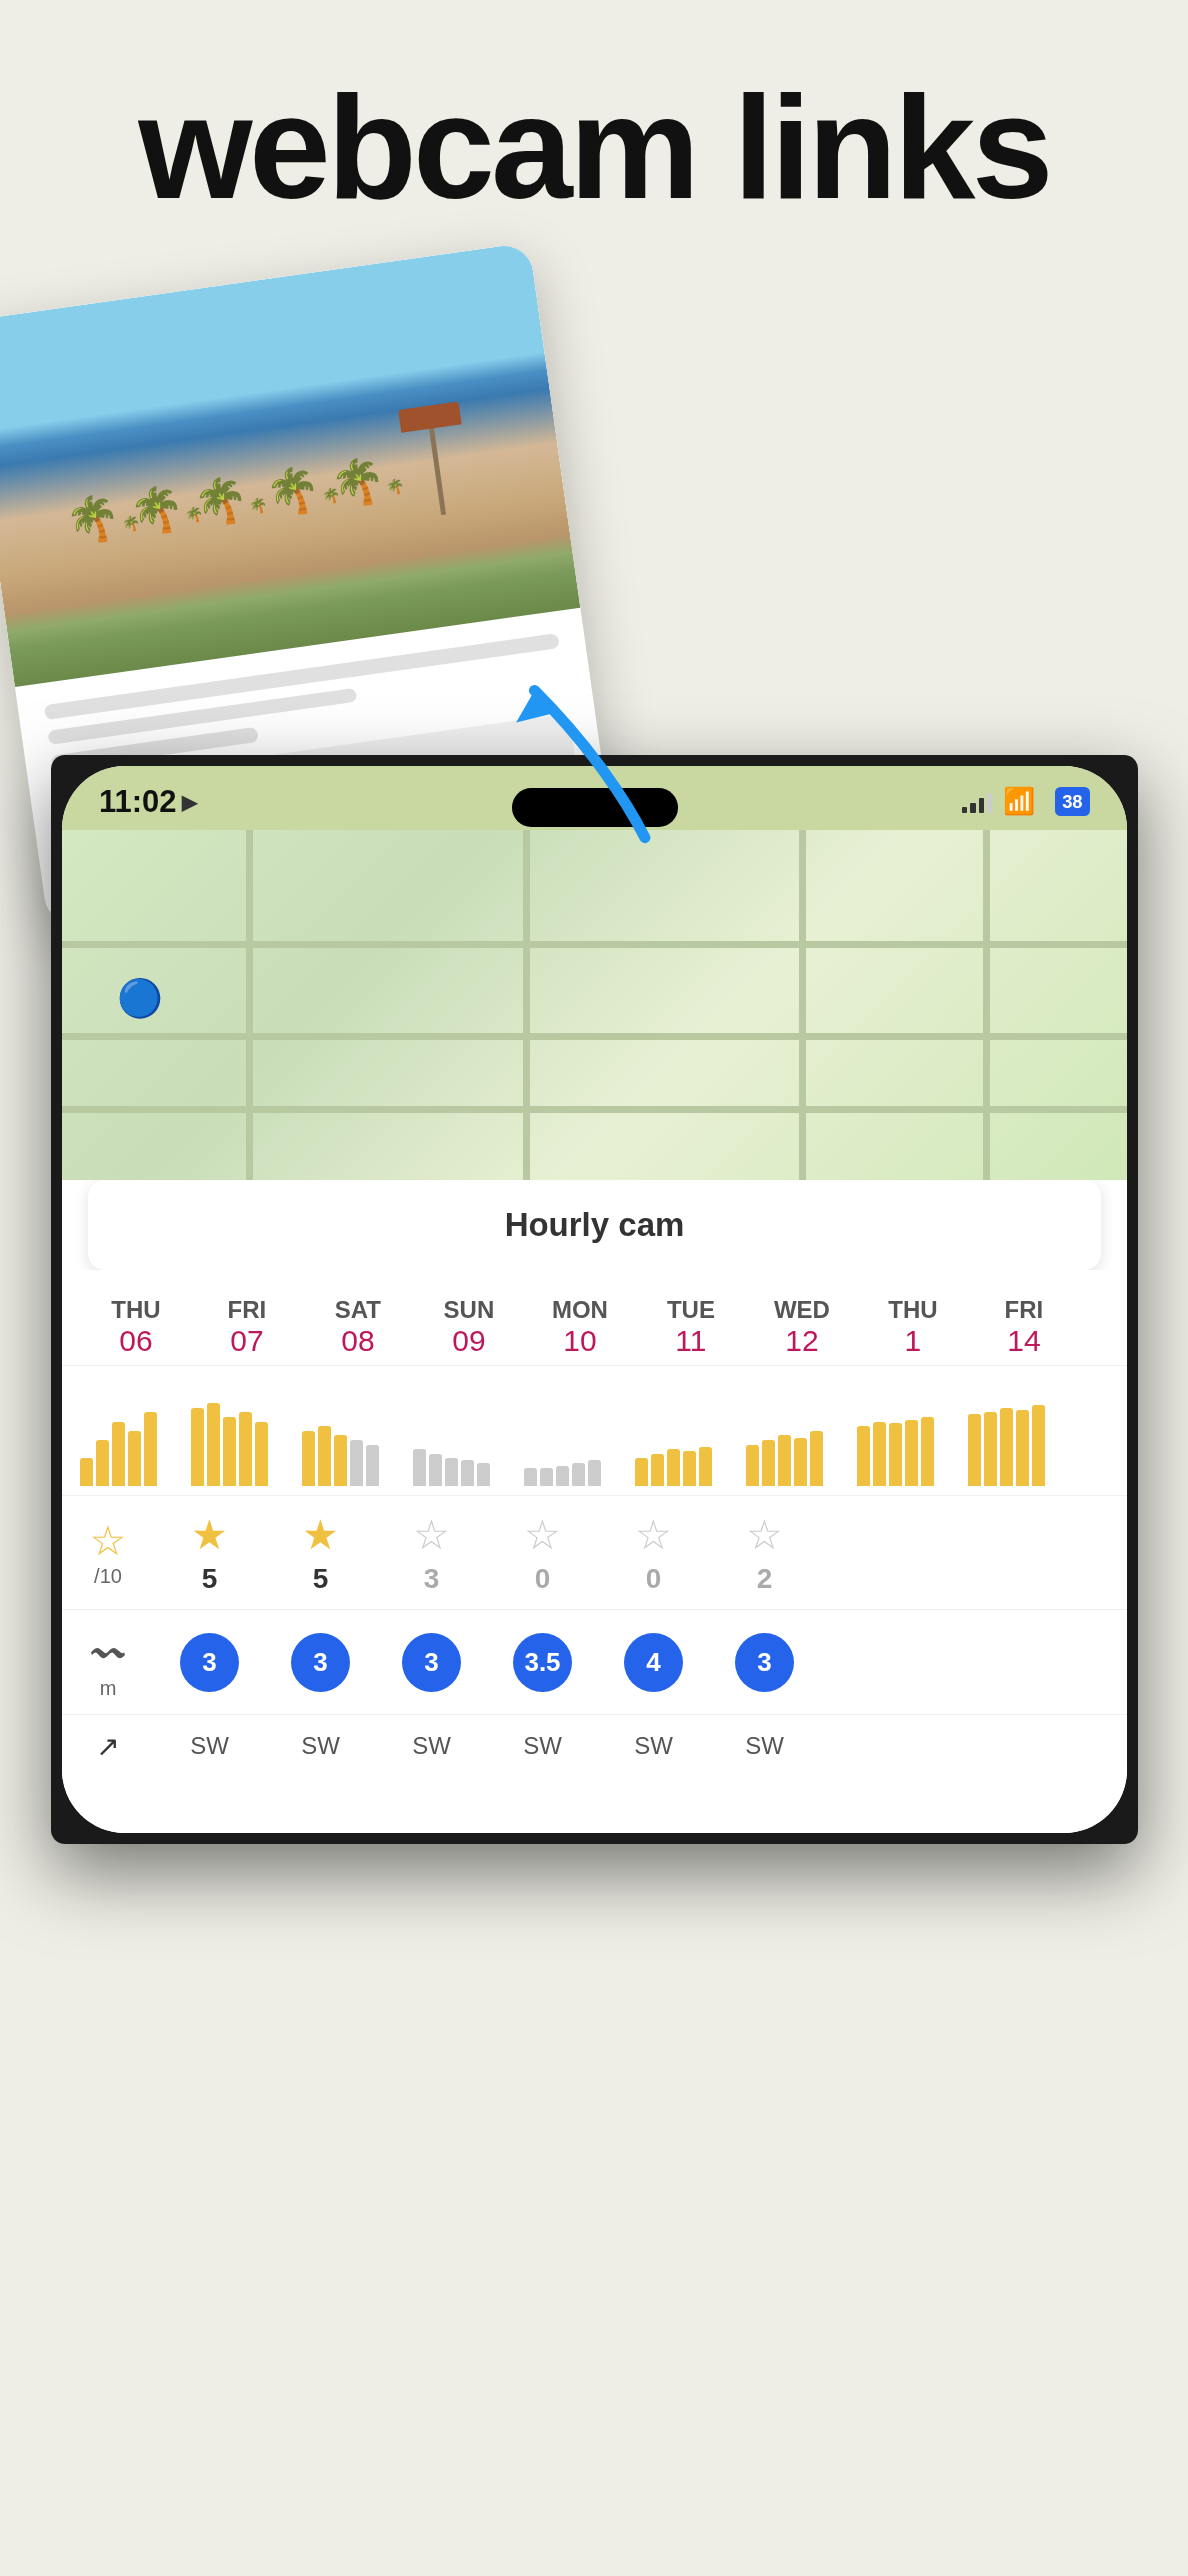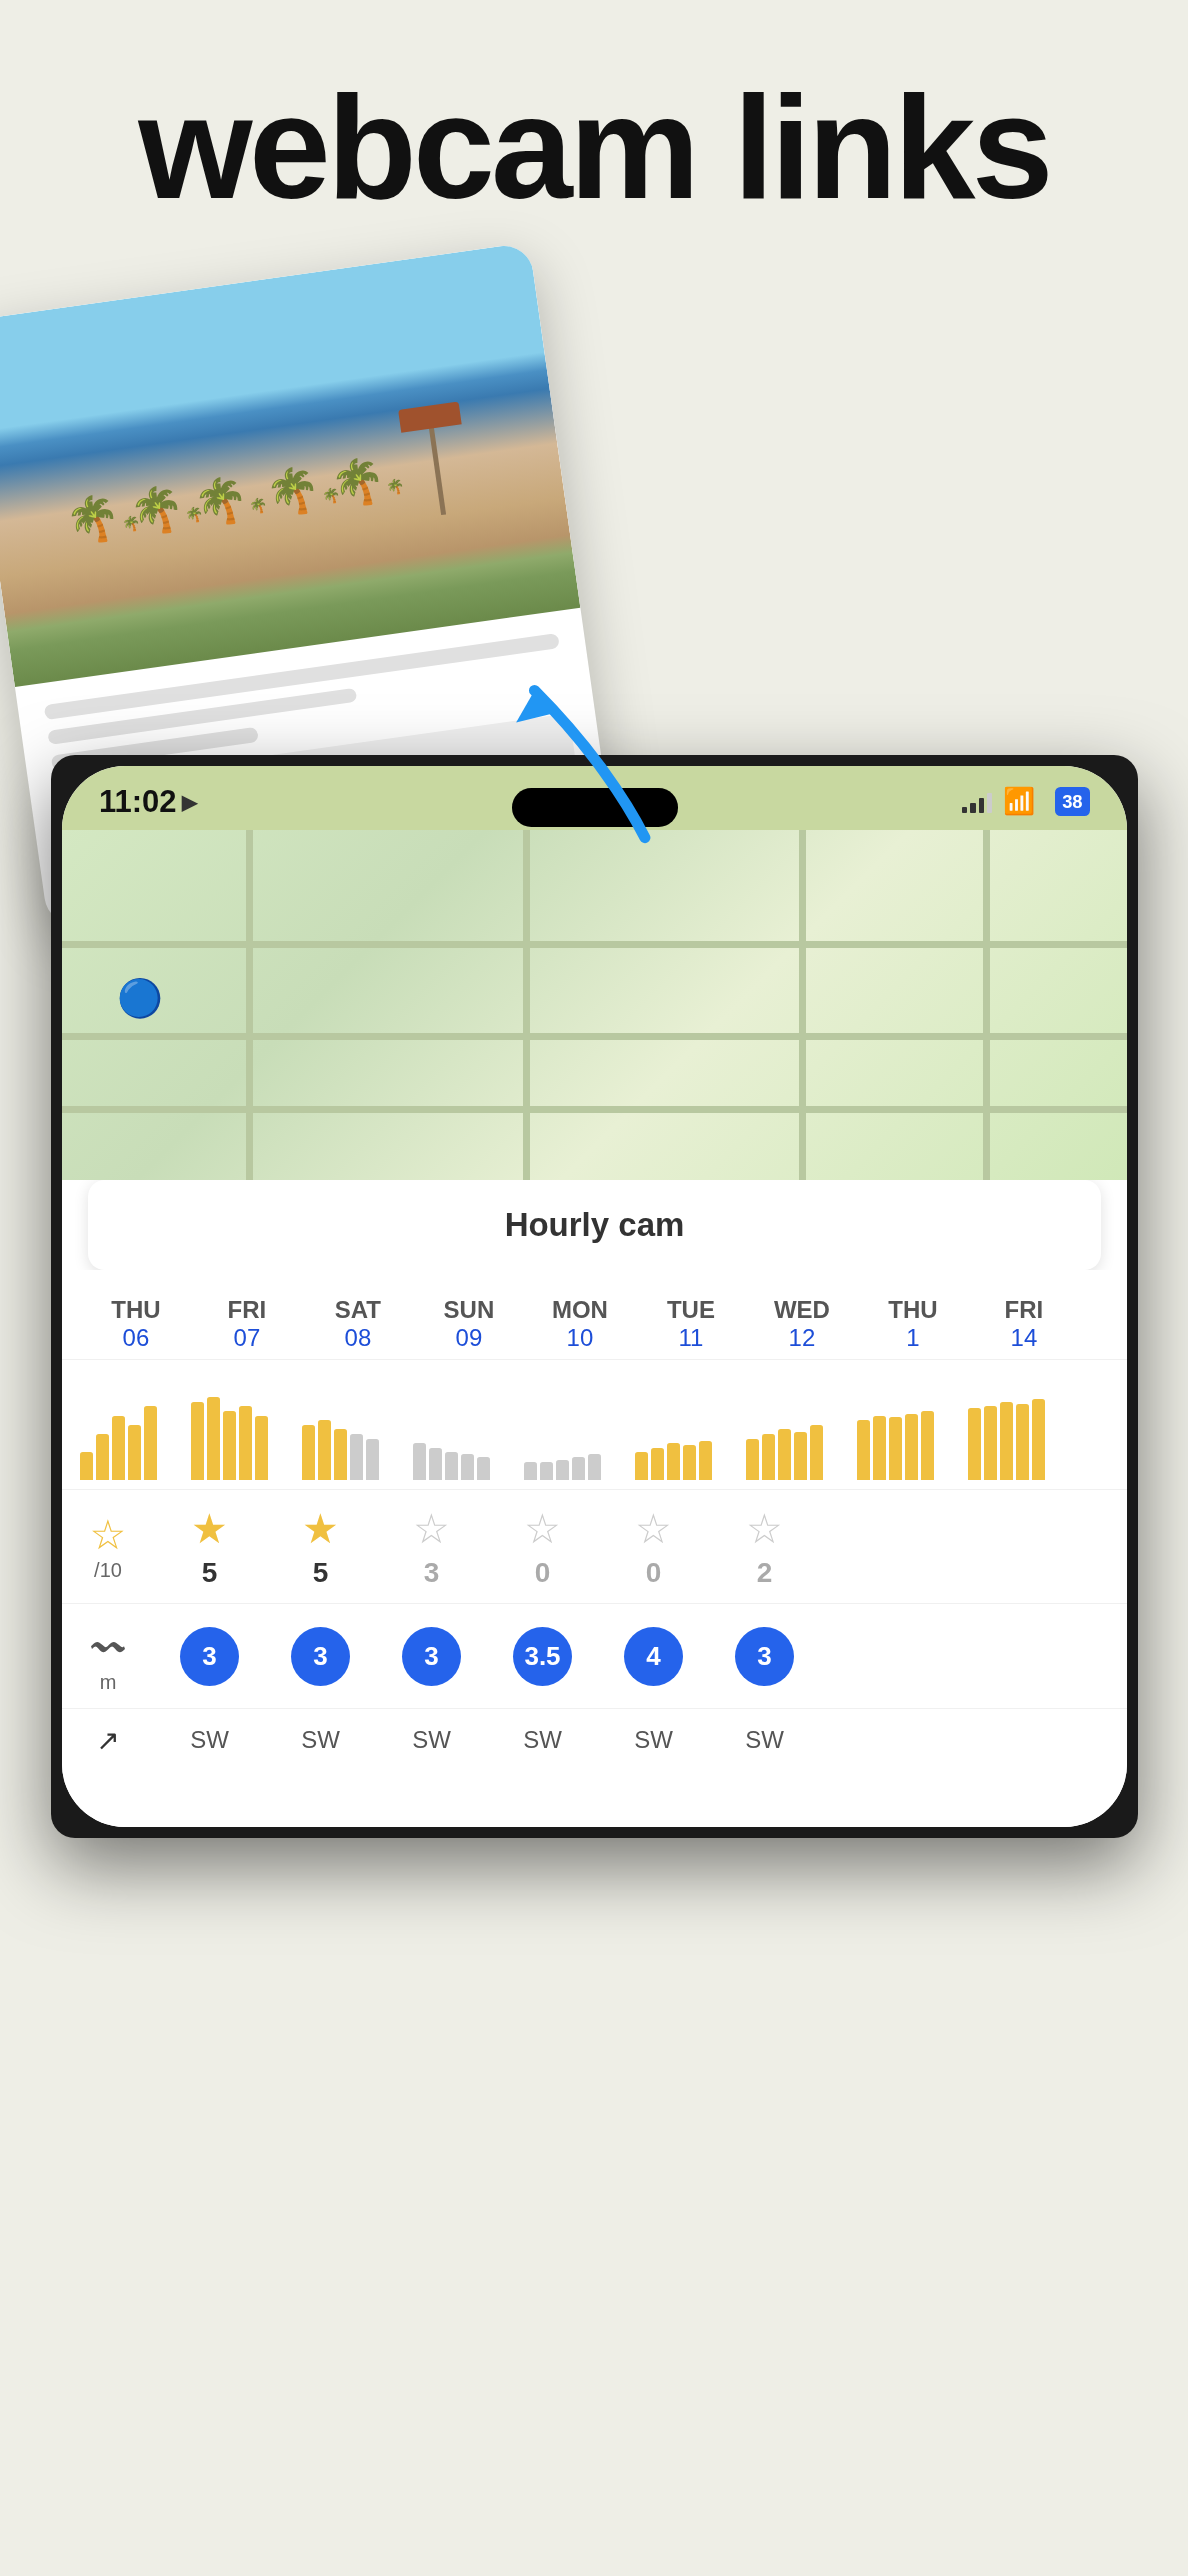--- a/index.html
+++ b/index.html
@@ -137,21 +137,21 @@
       height: 184px;
     }
 
     
     .phone-device {
       position: absolute;
       top: 479px;
       left: 51px;
       width: 1087px;
       background: #1a1a1a;
-      border-radius: 24px;
+      border-radius: 14px;
       box-shadow: 0 28px 74px rgba(0,0,0,0.5);
       overflow: hidden;
       z-index: 10;
     }
 
     .phone-screen {
       background: #fff;
       margin: 11px;
       border-radius: 63px;
       overflow: hidden;
@@ -271,22 +271,22 @@
       padding: 7.4px 3.7px;
     }
 
     .day-label {
       font-size: 24px;
       font-weight: 600;
       color: #555;
       display: block;
     }
     .day-num {
-      font-size: 24px;
-      color: #1d4ed8;
+      font-size: 30px;
+      color: #be185d;
       display: block;
     }
 
     
     .wave-chart {
       display: flex;
       overflow: hidden;
       padding: 9.2px 18.4px;
       height: 129px;
       align-items: flex-end;

